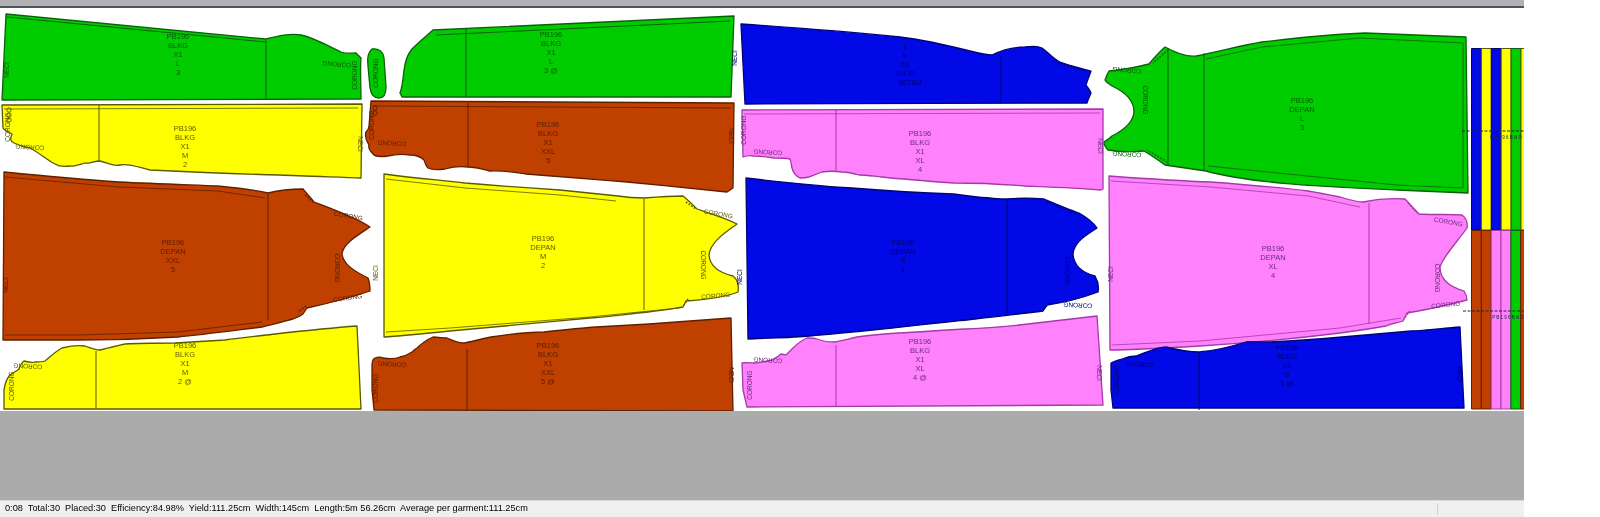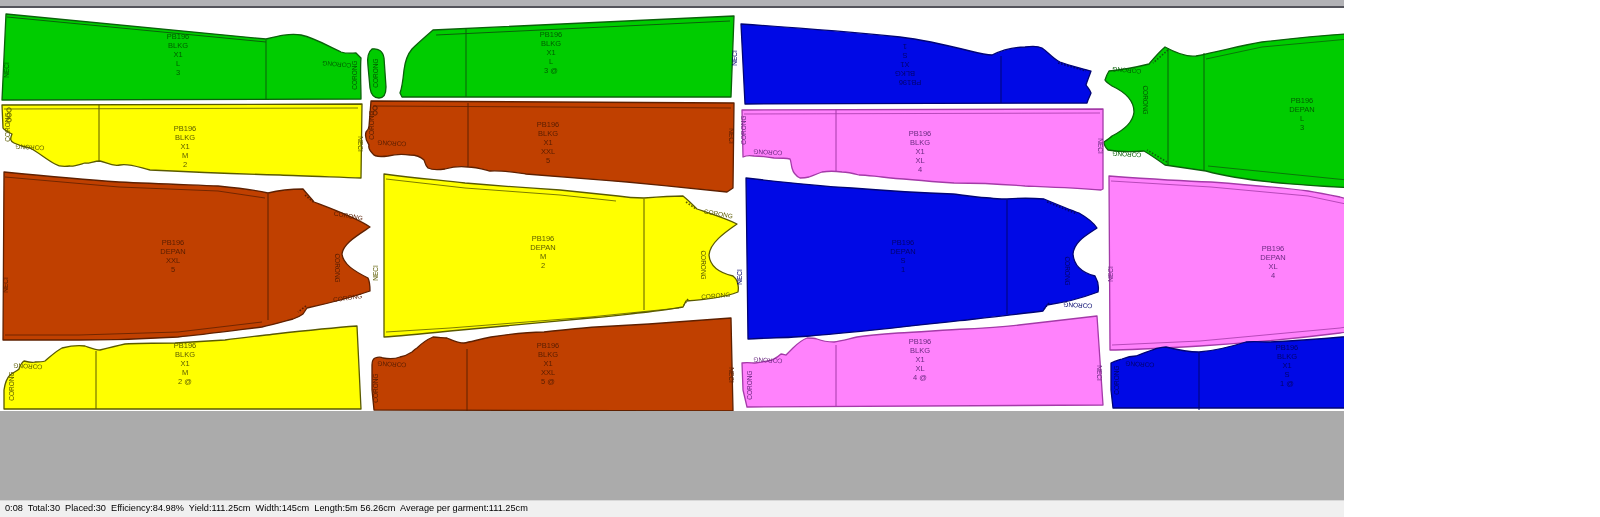--- a/index.html
+++ b/index.html
@@ -1,16 +1,16 @@
 <!DOCTYPE html>
 <html><head>
 <meta charset="utf-8">
 <style>
 html,body{margin:0;padding:0;background:#fff;font-family:"Liberation Sans",sans-serif;}
-#app{position:relative;width:1344px;height:517px;overflow:hidden;background:#fde047;}
+#app{position:relative;width:1524px;height:517px;overflow:hidden;background:#fde047;}
 svg{display:block;}
 .lbl{font-family:"Liberation Sans",sans-serif;font-size:7.5px;text-anchor:middle;}
 .sm{font-family:"Liberation Sans",sans-serif;font-size:6.5px;}
 </style>
 </head>
 <body>
 <div id="app">
 <svg width="1600" height="517" viewBox="0 0 1600 517" xmlns="http://www.w3.org/2000/svg">
 
 <rect x="0" y="0" width="1600" height="517" fill="#ffffff"></rect>

